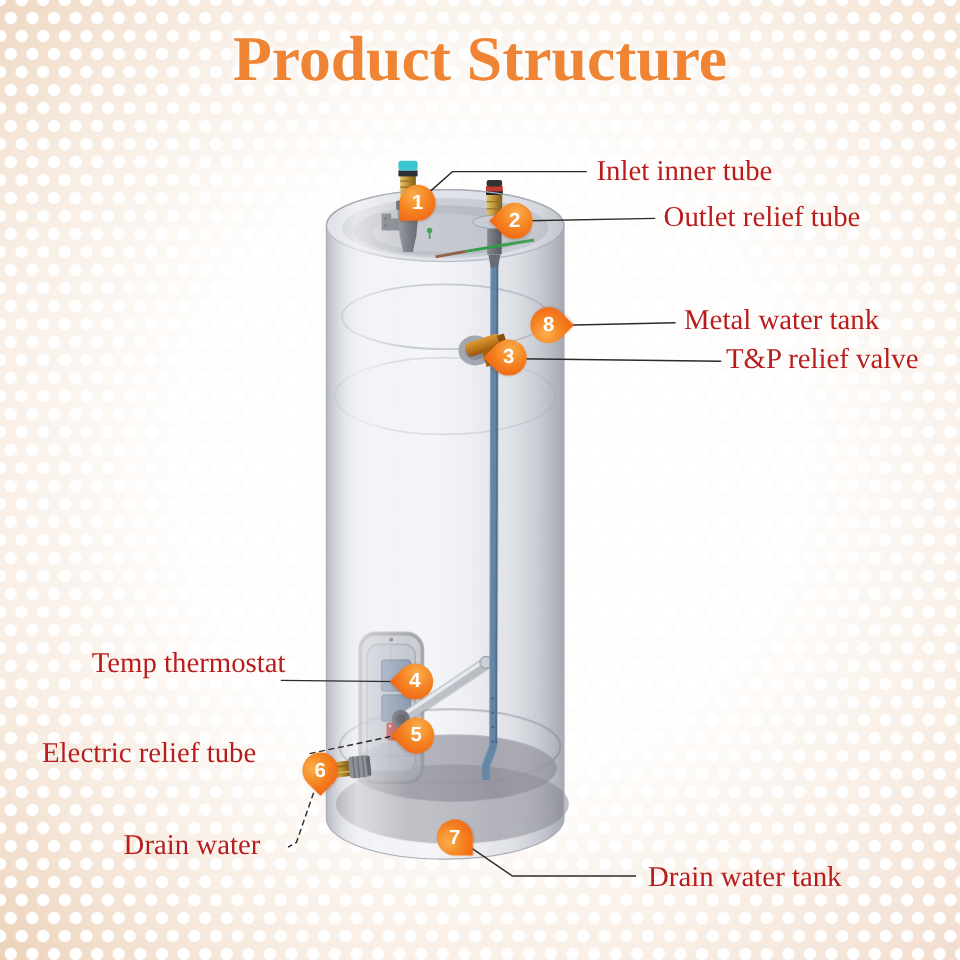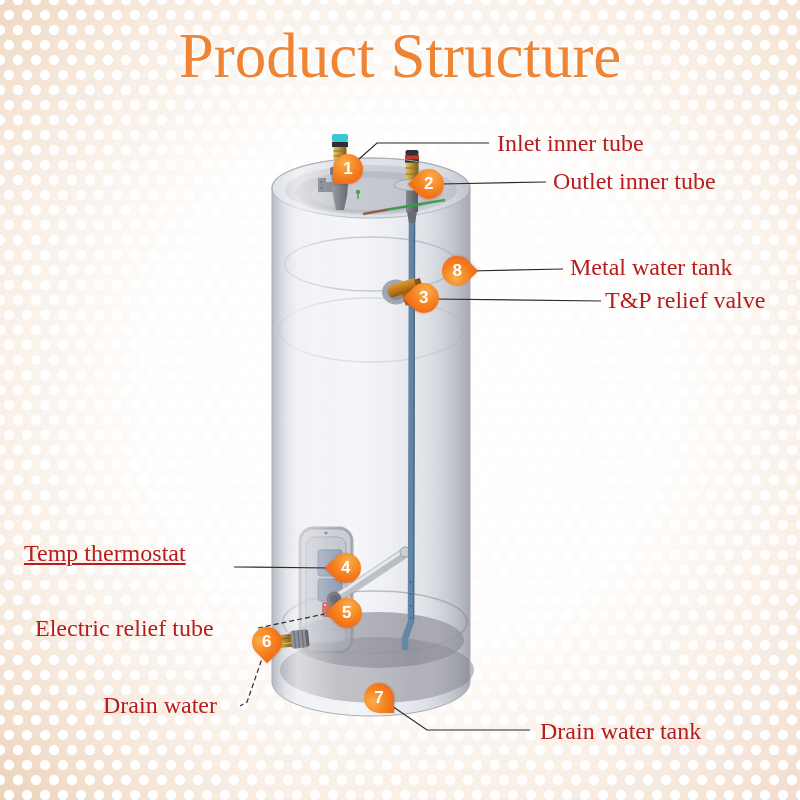--- a/index.html
+++ b/index.html
@@ -12,30 +12,30 @@
       radial-gradient(circle, #ffffff 4.6px, rgba(255,255,255,0) 5.6px),
       radial-gradient(circle 320px at 0% 0%, rgba(228,190,155,.45), rgba(228,190,155,0) 75%),
       radial-gradient(circle 340px at 0% 100%, rgba(226,186,150,.5), rgba(226,186,150,0) 75%),
       radial-gradient(circle 300px at 100% 100%, rgba(238,205,195,.4), rgba(238,205,195,0) 75%);
     background-size:auto,18px 30px,18px 30px,auto,auto,auto;
     background-position:0 0,0 0,9px 15px,0 0,0 0,0 0;
     font-family:"Liberation Serif", serif;
   }
   .title{
     position:absolute;left:0;right:0;top:20px;margin:0;
-    text-align:center;font-size:63px;font-weight:400;letter-spacing:0;
+    text-align:center;font-size:53px;font-weight:700;letter-spacing:0;
     color:#ee8434;
     text-shadow:0 0 2px #fff,0 0 6px rgba(255,255,255,.95),0 0 10px rgba(255,255,255,.8);
   }
   .tank-svg{position:absolute;left:230px;top:122px;width:290px;height:600px;}
   .leaders{position:absolute;left:0;top:0;width:800px;height:800px;pointer-events:none;}
   .lbl{
     position:absolute;font-size:24px;color:#b91c1c;white-space:nowrap;line-height:26px;
   }
-  .lbl--multi{white-space:normal;text-align:left;text-decoration:underline;}
+  .lbl--multi{white-space:normal;text-align:right;}
   .pin{
     position:absolute;width:30px;height:30px;
     background:radial-gradient(circle at 38% 30%, #fbae4c 0%, #f58220 48%, #ee5a11 100%);
     border-radius:50% 50% 50% 0;
     display:flex;align-items:center;justify-content:center;
     box-shadow:0 1px 2px rgba(120,50,0,.25);
   }
   .pin span{
     font-family:"Liberation Sans",sans-serif;font-size:17px;font-weight:bold;color:#fff;
   }
@@ -211,21 +211,21 @@
     <path d="M432,299 L601,301"></path>
     <path d="M234,567 L332,568"></path>
     <path d="M258,628 L334,612" stroke-dasharray="5 3"></path>
     <path d="M264,653 L247,702 L240,706" stroke-dasharray="5 3"></path>
     <path d="M389,704 L427,730 L530,730"></path>
     <path d="M469,271 L563,269"></path>
   </g>
 </svg>
 
 <div class="lbl" style="left:497px;top:130px">Inlet inner tube</div>
-<div class="lbl" style="left:553px;top:168px">Outlet inner tube</div>
+<div class="lbl" style="left:553px;top:168px">Outlet relief tube</div>
 <div class="lbl" style="left:570px;top:254px">Metal water tank</div>
 <div class="lbl" style="left:605px;top:287px">T&amp;P relief valve</div>
 <div class="lbl lbl--multi" style="left:24px;top:540px;width:214px">
   <span>Temp thermostat</span><br>
 </div>
 <div class="lbl" style="left:35px;top:615px">Electric relief tube</div>
 <div class="lbl" style="left:103px;top:692px">Drain water</div>
 <div class="lbl" style="left:540px;top:718px">Drain water tank</div>
 
 <div class="pin pin--dl" style="left:333px;top:154px">

